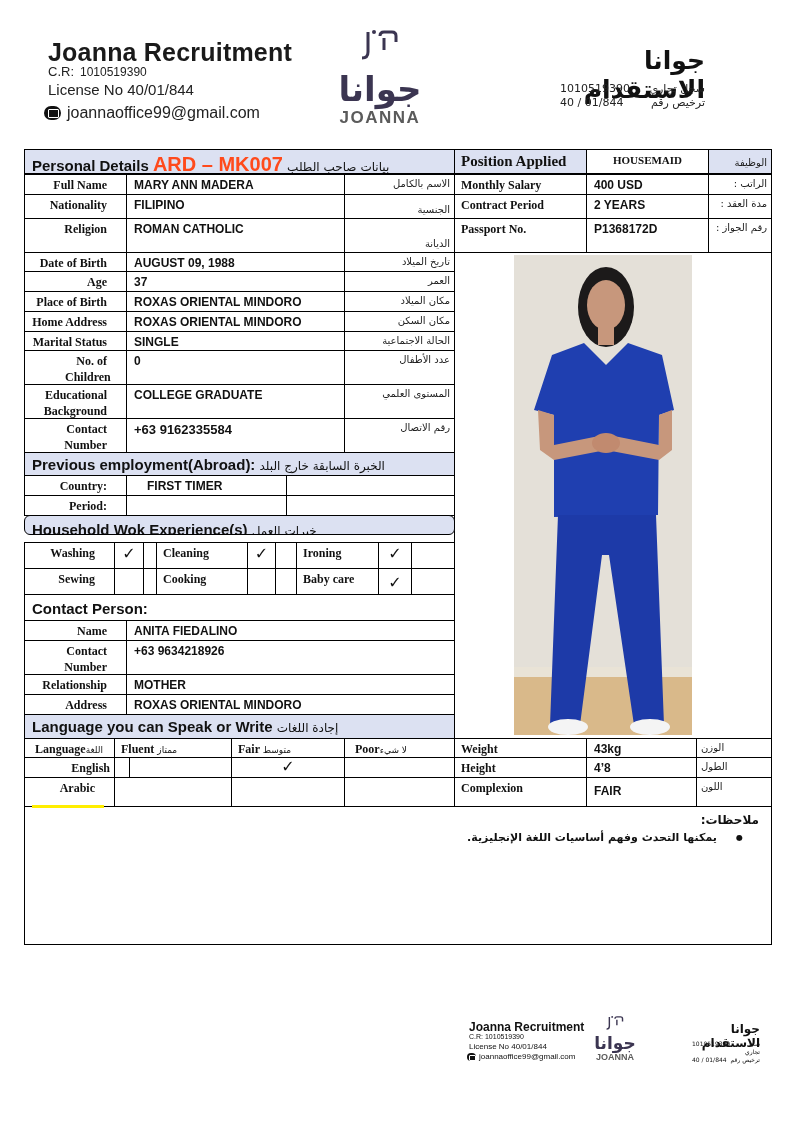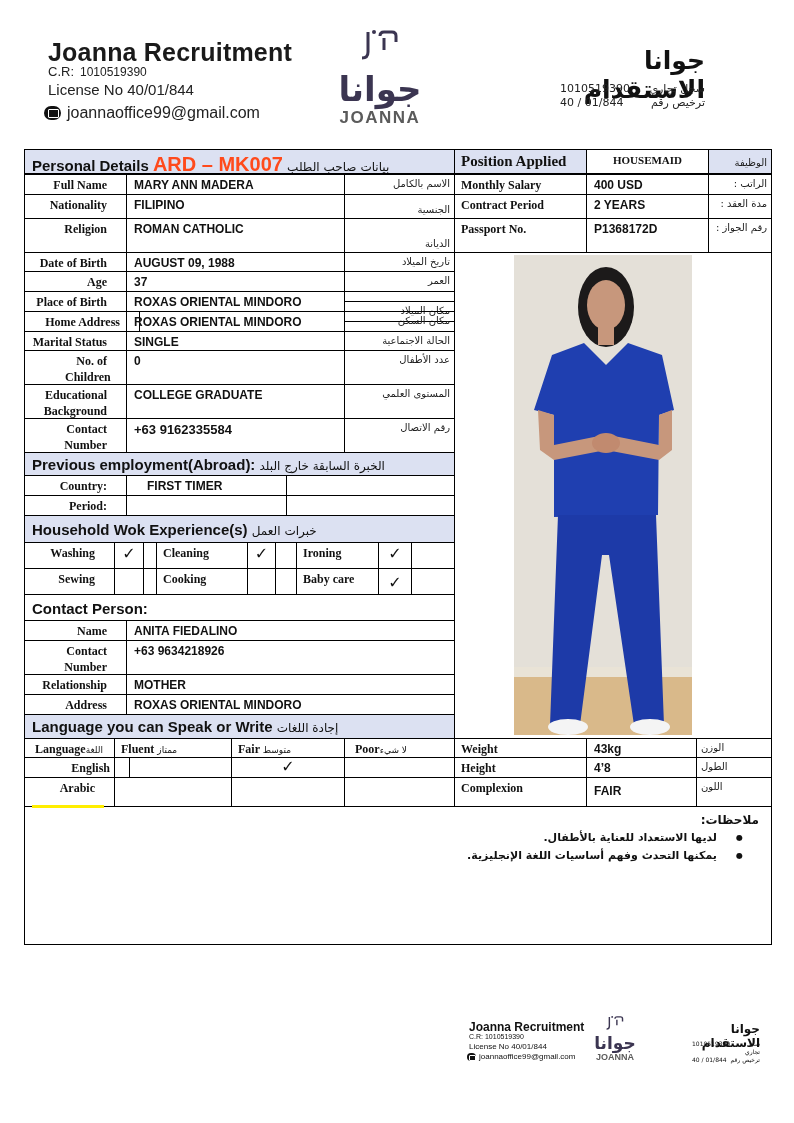--- a/index.html
+++ b/index.html
@@ -120,23 +120,23 @@
 <div class="cell lbl" style="left:24px;top:252px;width:103px;height:20px;">Date of Birth</div>
 <div class="cell val" style="left:126px;top:252px;width:219px;height:20px;">AUGUST 09, 1988</div>
 <div class="cell arb" style="left:344px;top:252px;width:111px;height:20px;">تاريخ الميلاد</div>
 
 <div class="cell lbl" style="left:24px;top:271px;width:103px;height:21px;">Age</div>
 <div class="cell val" style="left:126px;top:271px;width:219px;height:21px;">37</div>
 <div class="cell arb" style="left:344px;top:271px;width:111px;height:21px;">العمر</div>
 
 <div class="cell lbl" style="left:24px;top:291px;width:103px;height:21px;">Place of Birth</div>
 <div class="cell val" style="left:126px;top:291px;width:219px;height:21px;">ROXAS ORIENTAL MINDORO</div>
-<div class="cell arb" style="left:344px;top:301px;width:111px;height:21px;">مكان الميلاد</div>
-
-<div class="cell lbl" style="left:24px;top:311px;width:116px;height:21px;">Home Address</div>
+<div class="cell arb" style="left:344px;top:291px;width:111px;height:21px;">مكان الميلاد</div>
+
+<div class="cell lbl" style="left:24px;top:311px;width:103px;height:21px;">Home Address</div>
 <div class="cell val" style="left:126px;top:311px;width:219px;height:21px;">ROXAS ORIENTAL MINDORO</div>
 <div class="cell arb" style="left:344px;top:311px;width:111px;height:21px;">مكان السكن</div>
 
 <div class="cell lbl" style="left:24px;top:331px;width:103px;height:20px;">Marital Status</div>
 <div class="cell val" style="left:126px;top:331px;width:219px;height:20px;">SINGLE</div>
 <div class="cell arb" style="left:344px;top:331px;width:111px;height:20px;">الحالة الاجتماعية</div>
 
 <div class="cell lbl" style="left:24px;top:350px;width:103px;height:35px;padding-left:40px;">No. of Children</div>
 <div class="cell val" style="left:126px;top:350px;width:219px;height:35px;">0</div>
 <div class="cell arb" style="left:344px;top:350px;width:111px;height:35px;">عدد الأطفال</div>
@@ -193,21 +193,21 @@
   <span>Previous employment(Abroad):</span>
   <span class="ar">الخبرة السابقة خارج البلد</span>
 </div>
 <div class="cell lbl" style="left:24px;top:475px;width:103px;height:21px;">Country:</div>
 <div class="cell val" style="left:126px;top:475px;width:161px;height:21px;padding-left:20px;">FIRST TIMER</div>
 <div class="cell" style="left:286px;top:475px;width:169px;height:21px;"></div>
 <div class="cell lbl" style="left:24px;top:495px;width:103px;height:21px;">Period:</div>
 <div class="cell val" style="left:126px;top:495px;width:161px;height:21px;"></div>
 <div class="cell" style="left:286px;top:495px;width:169px;height:21px;"></div>
 
-<div class="cell hdr sec-title" style="left:24px;top:515px;width:431px;height:28px;padding-top:5px;">
+<div class="cell hdr sec-title" style="left:24px;top:515px;width:431px;height:20px;padding-top:5px;border-radius:6px;">
   <span>Household Wok Experience(s)</span>
   <span class="ar">خبرات العمل</span>
 </div>
 
 <div class="cell lbl" style="left:24px;top:542px;width:91px;height:27px;">Washing</div>
 <div class="cell check" style="left:114px;top:542px;width:30px;height:27px;">✓</div>
 <div class="cell" style="left:143px;top:542px;width:14px;height:27px;"></div>
 <div class="cell lbl-l" style="left:156px;top:542px;width:92px;height:27px;">Cleaning</div>
 <div class="cell check" style="left:247px;top:542px;width:29px;height:27px;">✓</div>
 <div class="cell" style="left:275px;top:542px;width:22px;height:27px;"></div>
@@ -269,21 +269,20 @@
 <div class="cell lbl-l" style="left:454px;top:757px;width:133px;height:21px;">Height</div>
 <div class="cell val" style="left:586px;top:757px;width:111px;height:21px;">4’8</div>
 <div class="cell arb" style="left:696px;top:757px;width:76px;height:21px;text-align:left;">الطول</div>
 <div class="cell lbl-l" style="left:454px;top:777px;width:133px;height:30px;">Complexion</div>
 <div class="cell val" style="left:586px;top:777px;width:111px;height:30px;padding-top:6px;">FAIR</div>
 <div class="cell arb" style="left:696px;top:777px;width:76px;height:30px;text-align:left;">اللون</div>
 
 <div class="notes">
   <div class="notes-title">ملاحظات:</div>
   <ul>
-    <li>لديها الاستعداد للعناية بالأطفال.</li>
     <li>يمكنها التحدث وفهم أساسيات اللغة الإنجليزية.</li>
   </ul>
 </div>
 <div class="yellow-mark"></div>
 
 <div class="lh ft-company">Joanna Recruitment</div>
 <div class="lh ft-cr">
   <span>C.R:</span> <span>1010519390</span>
 </div>
 <div class="lh ft-lic">License No 40/01/844</div>

